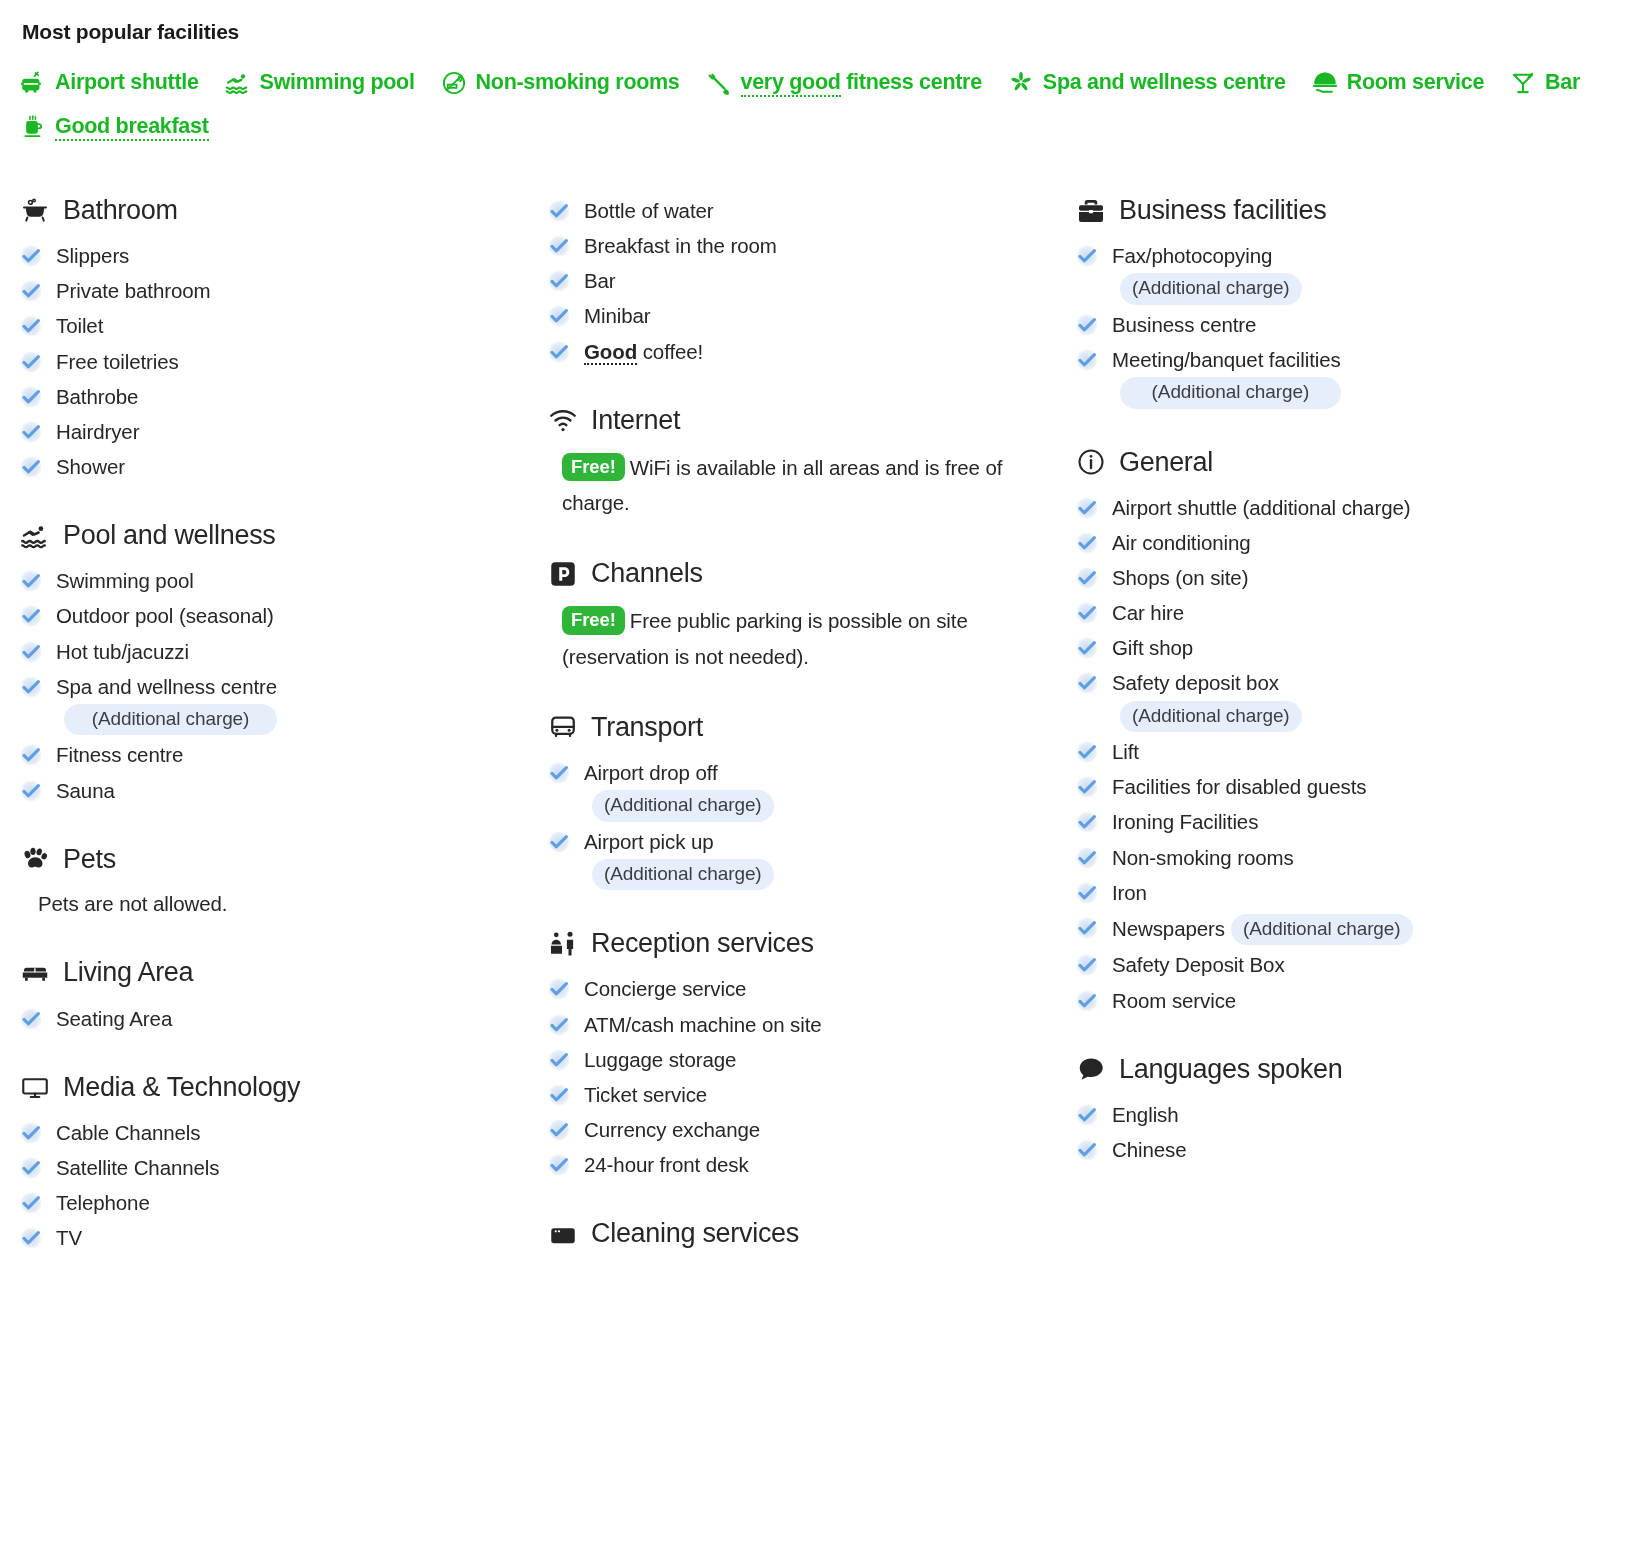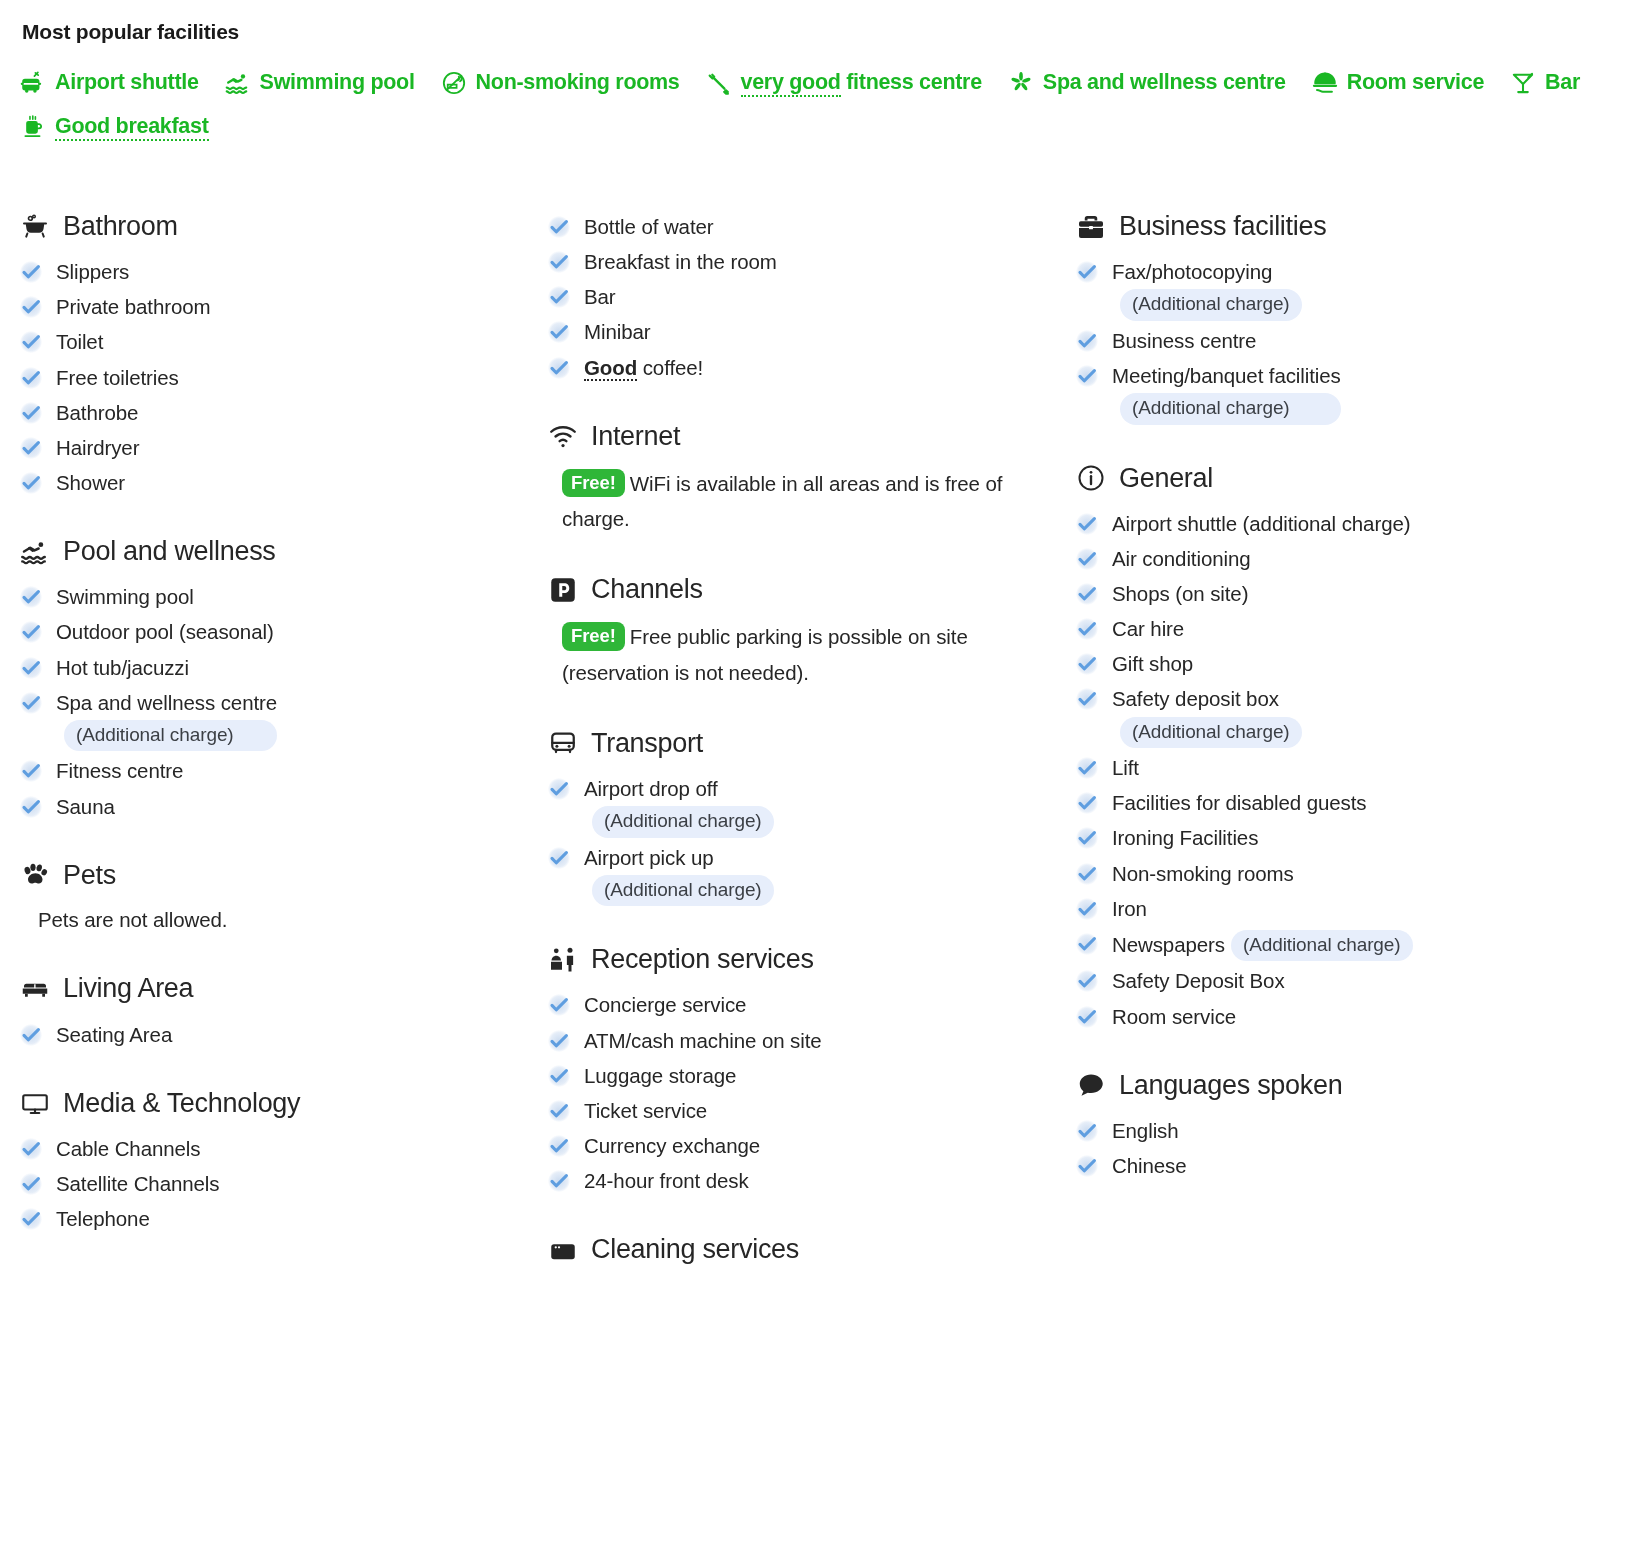--- a/index.html
+++ b/index.html
@@ -25,21 +25,21 @@
     color: #1a1a1a;
     letter-spacing: -0.2px;
     margin: 4px 0 26px 2px;
   }
   .popular-list {
     display: flex;
     flex-wrap: wrap;
     align-items: center;
     gap: 0px 26px;
     row-gap: 18px;
-    margin-bottom: 71px;
+    margin-bottom: 55px;
   }
   .popular-item {
     display: flex;
     align-items: center;
     gap: 9px;
     color: #1ab724;
     font-size: 21.5px;
     font-weight: bold;
     letter-spacing: -0.3px;
     line-height: 1;
@@ -121,20 +121,21 @@
     display: inline-block;
     background: #e7eefb;
     color: #3b3f45;
     border-radius: 100px;
     padding: 1px 12px 3px 12px;
     font-size: 19px;
     line-height: 1.45;
     letter-spacing: -0.1px;
     margin-top: 2px;
     white-space: nowrap;
+    text-align: center;
   }
   .charge-block { display: block; margin-left: 8px; }
   .charge-inline { margin-left: 6px; vertical-align: 1px; }
   .item-text .gb {
     font-weight: bold;
     border-bottom: 2px dotted #262626;
   }
 
   .plain-text {
     font-size: 20.5px;
@@ -472,20 +473,28 @@
               <span class="item-text">Satellite Channels</span>
             </li>
             <li>
               <span class="tick">
                 <svg width="22" height="22" viewBox="0 0 22 22" fill="none">
                   <path d="M4 11.4l4.2 4.4L18.4 5.6" stroke="#5f9ee0" stroke-width="3.1" stroke-linecap="round" stroke-linejoin="round"></path>
                 </svg>
               </span>
               <span class="item-text">Telephone</span>
             </li>
+            <li>
+              <span class="tick">
+                <svg width="22" height="22" viewBox="0 0 22 22" fill="none">
+                  <path d="M4 11.4l4.2 4.4L18.4 5.6" stroke="#5f9ee0" stroke-width="3.1" stroke-linecap="round" stroke-linejoin="round"></path>
+                </svg>
+              </span>
+              <span class="item-text">TV</span>
+            </li>
           </ul>
         </div>
       </div>
       <div class="col">
         <div class="facility-group">
           <ul class="items">
             <li>
               <span class="tick">
                 <svg width="22" height="22" viewBox="0 0 22 22" fill="none">
                   <path d="M4 11.4l4.2 4.4L18.4 5.6" stroke="#5f9ee0" stroke-width="3.1" stroke-linecap="round" stroke-linejoin="round"></path>

